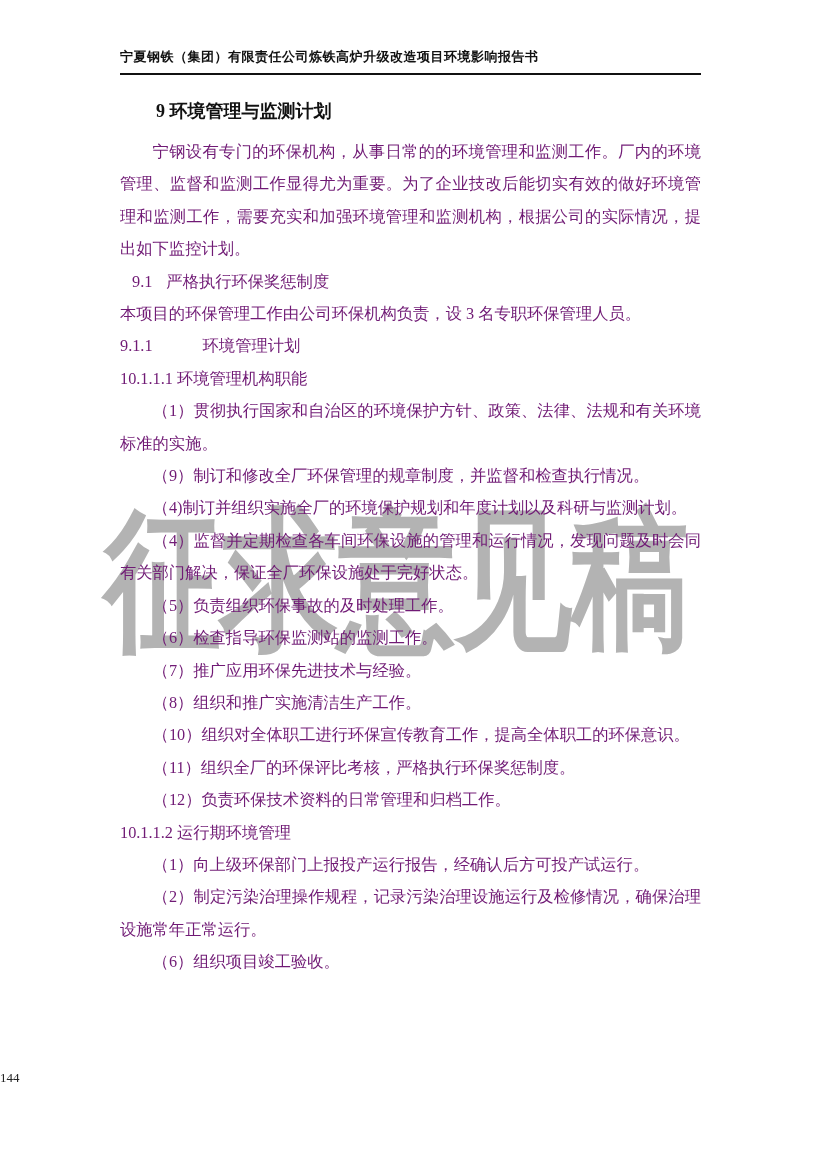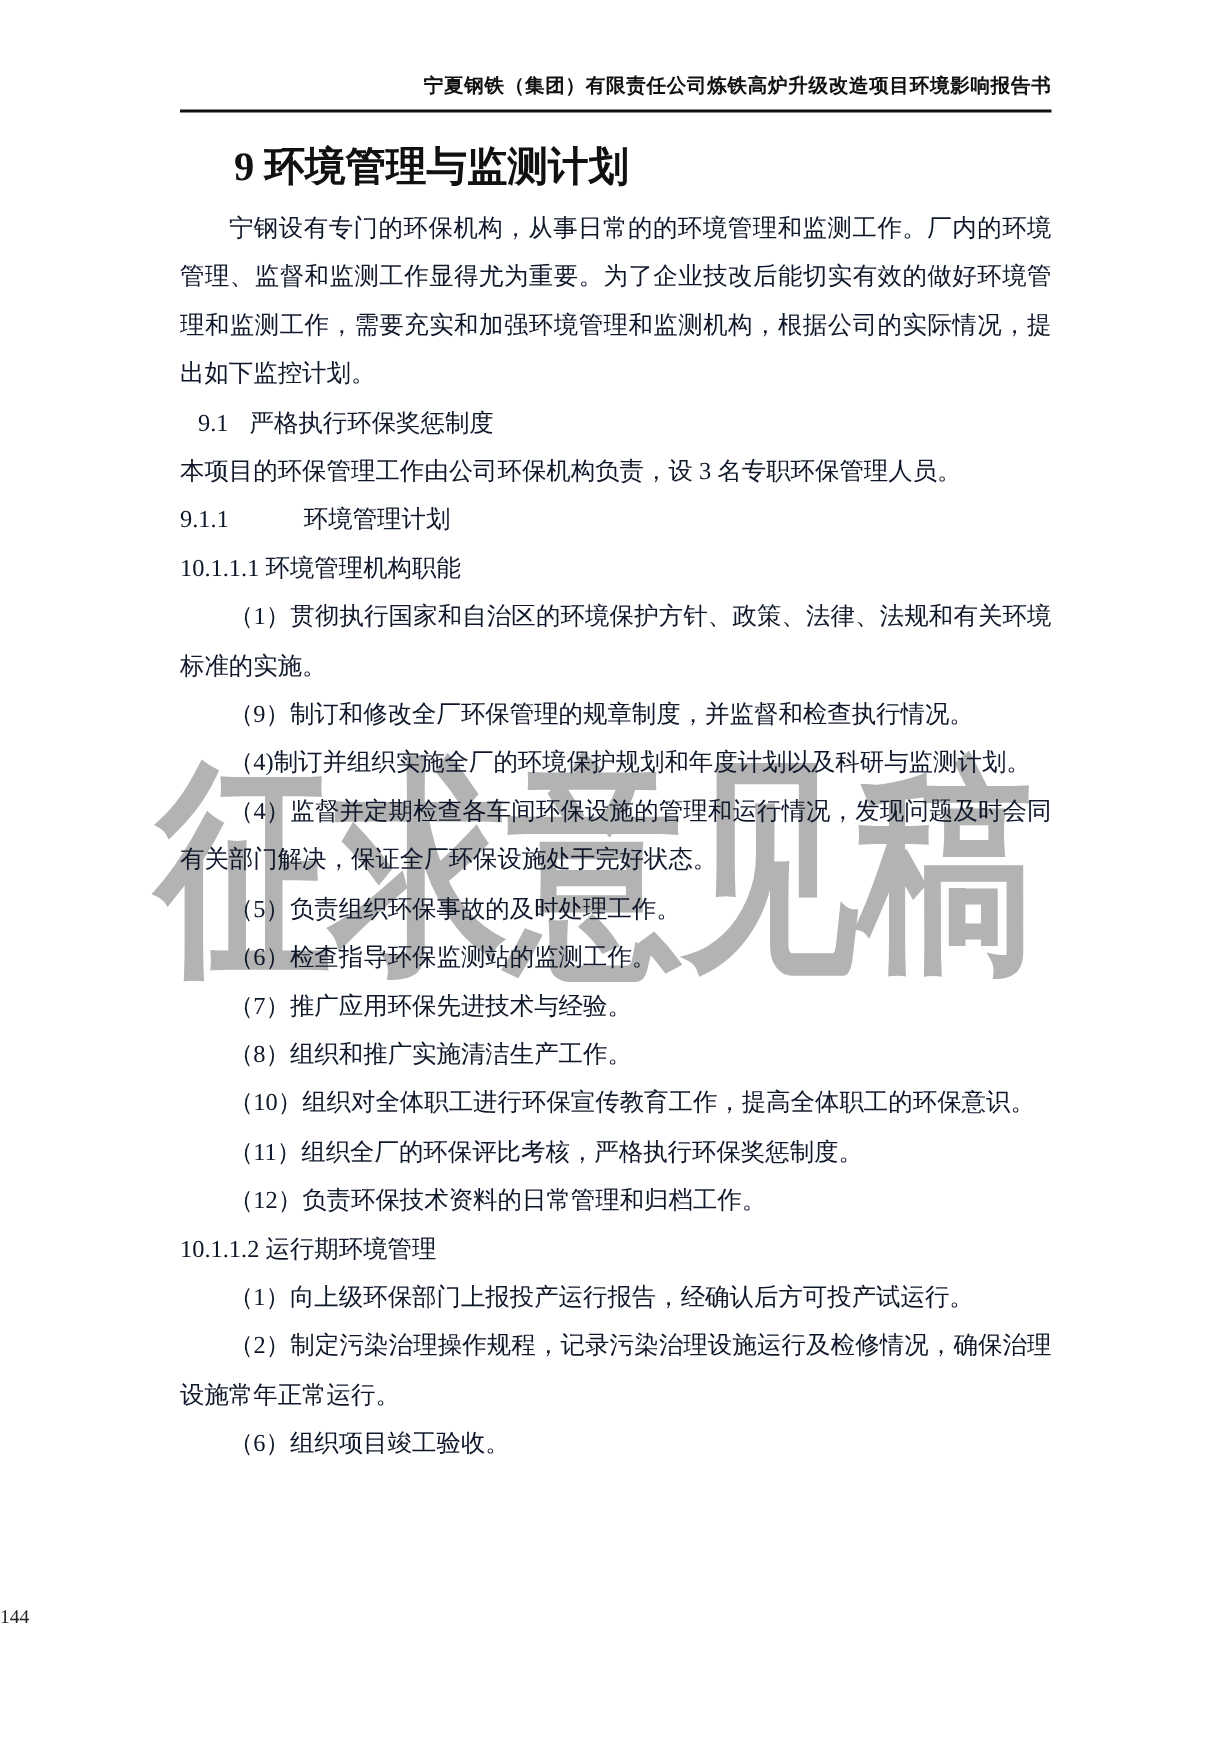--- a/index.html
+++ b/index.html
@@ -12,21 +12,21 @@
     overflow: hidden;
     font-family: "Liberation Serif", "DejaVu Serif", serif;
     color: #1a1a1a;
   }
   
   .header {
     position: absolute;
     left: 120px;
     right: 118px;
     top: 48px;
-    text-align: right;
+    text-align: left;
     font-size: 13px;
     font-weight: bold;
     letter-spacing: 0.5px;
     color: #111;
     padding-bottom: 7px;
     border-bottom: 2.5px solid #111;
   }
   
   .watermark {
     position: absolute;
@@ -44,33 +44,33 @@
     user-select: none;
   }
   .content {
     position: absolute;
     left: 120px;
     width: 581px;
     top: 96px;
     z-index: 1;
   }
   .chapter-title {
-    font-size: 27px;
+    font-size: 18px;
     font-weight: bold;
     margin: 0 0 10px 36px;
     line-height: 30px;
     color: #111;
   }
   .content p, .content h2, .content h3, .content h4 {
     margin: 0;
     font-size: 16.3px;
     line-height: 32.4px;
     text-align: justify;
     font-weight: normal;
-    color: #0f172a;
+    color: #701a75;
   }
   .indent { text-indent: 2em; }
   .h2-sect {
     font-weight: bold;
     font-size: 17px;
     margin-left: 32px;
     color: #111;
   }
   .h2-sect .sect-no { margin-right: 14px; margin-left: 12px; }
   .h3-sect {

